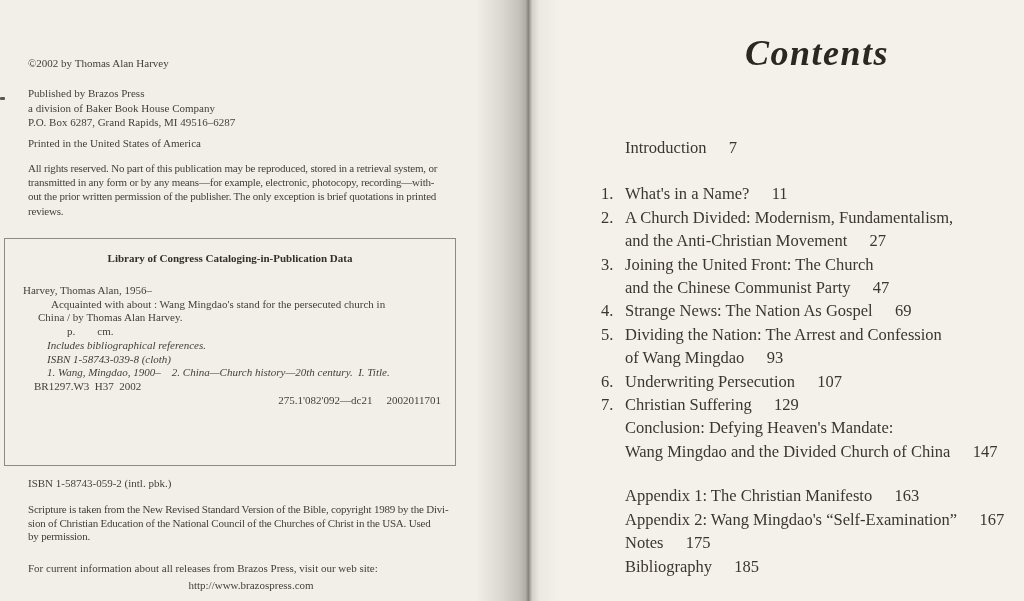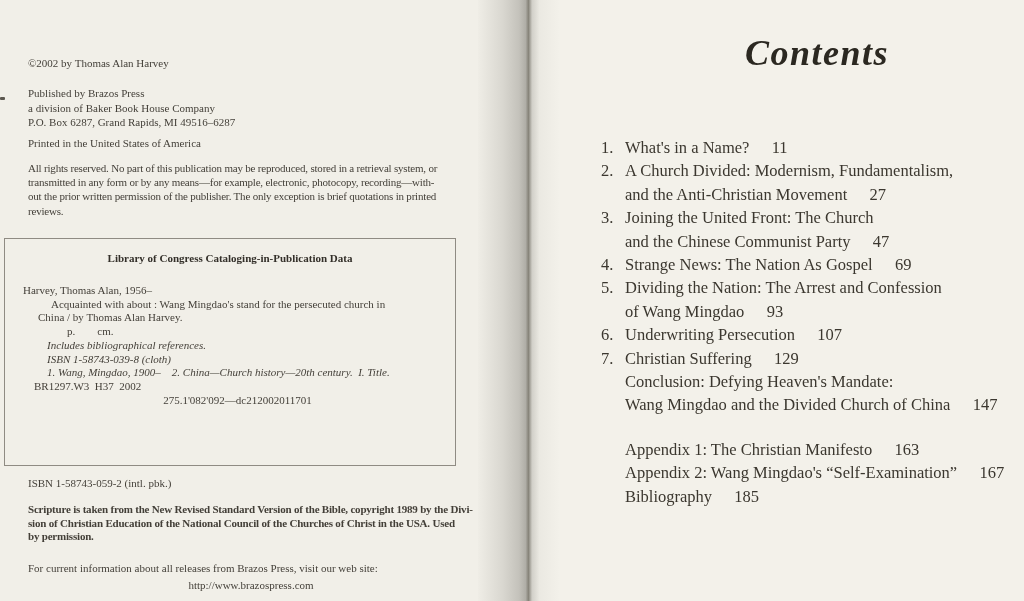--- a/index.html
+++ b/index.html
@@ -51,21 +51,21 @@
     font-size: 11px;
     line-height: 14px;
   }
   .lp-line { white-space: nowrap; }
   .tight { letter-spacing: -0.2px; }
   .copyright   { top: 56px; }
   .publisher   { top: 86px; line-height: 14.6px; }
   .printed     { top: 136px; }
   .rights      { top: 161px; line-height: 14.2px; }
   .isbn-pbk    { top: 476px; }
-  .scripture   { top: 503px; line-height: 13.6px; font-weight: bold; }
+  .scripture   { top: 503px; line-height: 13.6px; }
   .forinfo     { top: 561px; }
   .weburl      { top: 578px; text-align: center; }
 
   
   .loc-box {
     position: absolute;
     left: 4px; top: 238px;
     width: 450px; height: 226px;
     border: 1px solid #8f8b83;
     font-size: 11px;
@@ -79,23 +79,24 @@
   .loc-lines { margin-top: 20px; line-height: 13.7px; }
   .loc-line  { white-space: pre; }
   .ind-0 { padding-left: 18px; }
   .ind-1 { padding-left: 33px; }
   .ind-2 { padding-left: 46px; }
   .ind-3 { padding-left: 62px; }
   .ind-4 { padding-left: 42px; font-style: italic; }
   .ind-5 { padding-left: 29px; }
   .loc-last {
     display: flex;
-    justify-content: center;
+    justify-content: flex-end;
     padding-left: 29px;
     padding-right: 14px;
+    gap: 14px;
   }
   
   .toc-title {
     position: absolute;
     left: 745px; top: 33px;
     font-size: 36px;
     line-height: 40px;
     letter-spacing: 1.5px;
     font-weight: bold;
     color: #2b2821;
@@ -170,20 +171,23 @@
 
   <div class="lp forinfo lp-line">For current information about all releases from Brazos Press, visit our web site:</div>
   <div class="lp weburl">http://www.brazospress.com</div>
 </div>
 
 <div>
   <div class="toc-title">Contents</div>
 
   <div class="toc-col">
 
+    <div class="toc-plain toc-intro">
+      <span>Introduction</span><span class="pgnum">7</span>
+    </div>
 
     <div class="toc-row">
       <span class="toc-num">1.</span>
       <span class="toc-body"><span>What's in a Name?</span><span class="pgnum">11</span></span>
     </div>
 
     <div class="toc-row">
       <span class="toc-num">2.</span>
       <span class="toc-body"><span>A Church Divided: Modernism, Fundamentalism,</span><br>
         <span>and the Anti-Christian Movement</span><span class="pgnum">27</span></span>
@@ -222,18 +226,21 @@
     </div>
 
     <div class="toc-back">
       <div class="toc-plain">
         <span>Appendix 1: The Christian Manifesto</span><span class="pgnum">163</span>
       </div>
       <div class="toc-plain">
         <span>Appendix 2: Wang Mingdao's “Self-Examination”</span><span class="pgnum">167</span>
       </div>
       <div class="toc-plain">
+        <span>Notes</span><span class="pgnum">175</span>
+      </div>
+      <div class="toc-plain">
         <span>Bibliography</span><span class="pgnum">185</span>
       </div>
     </div>
 
   </div>
 </div>
 
 </body></html>

